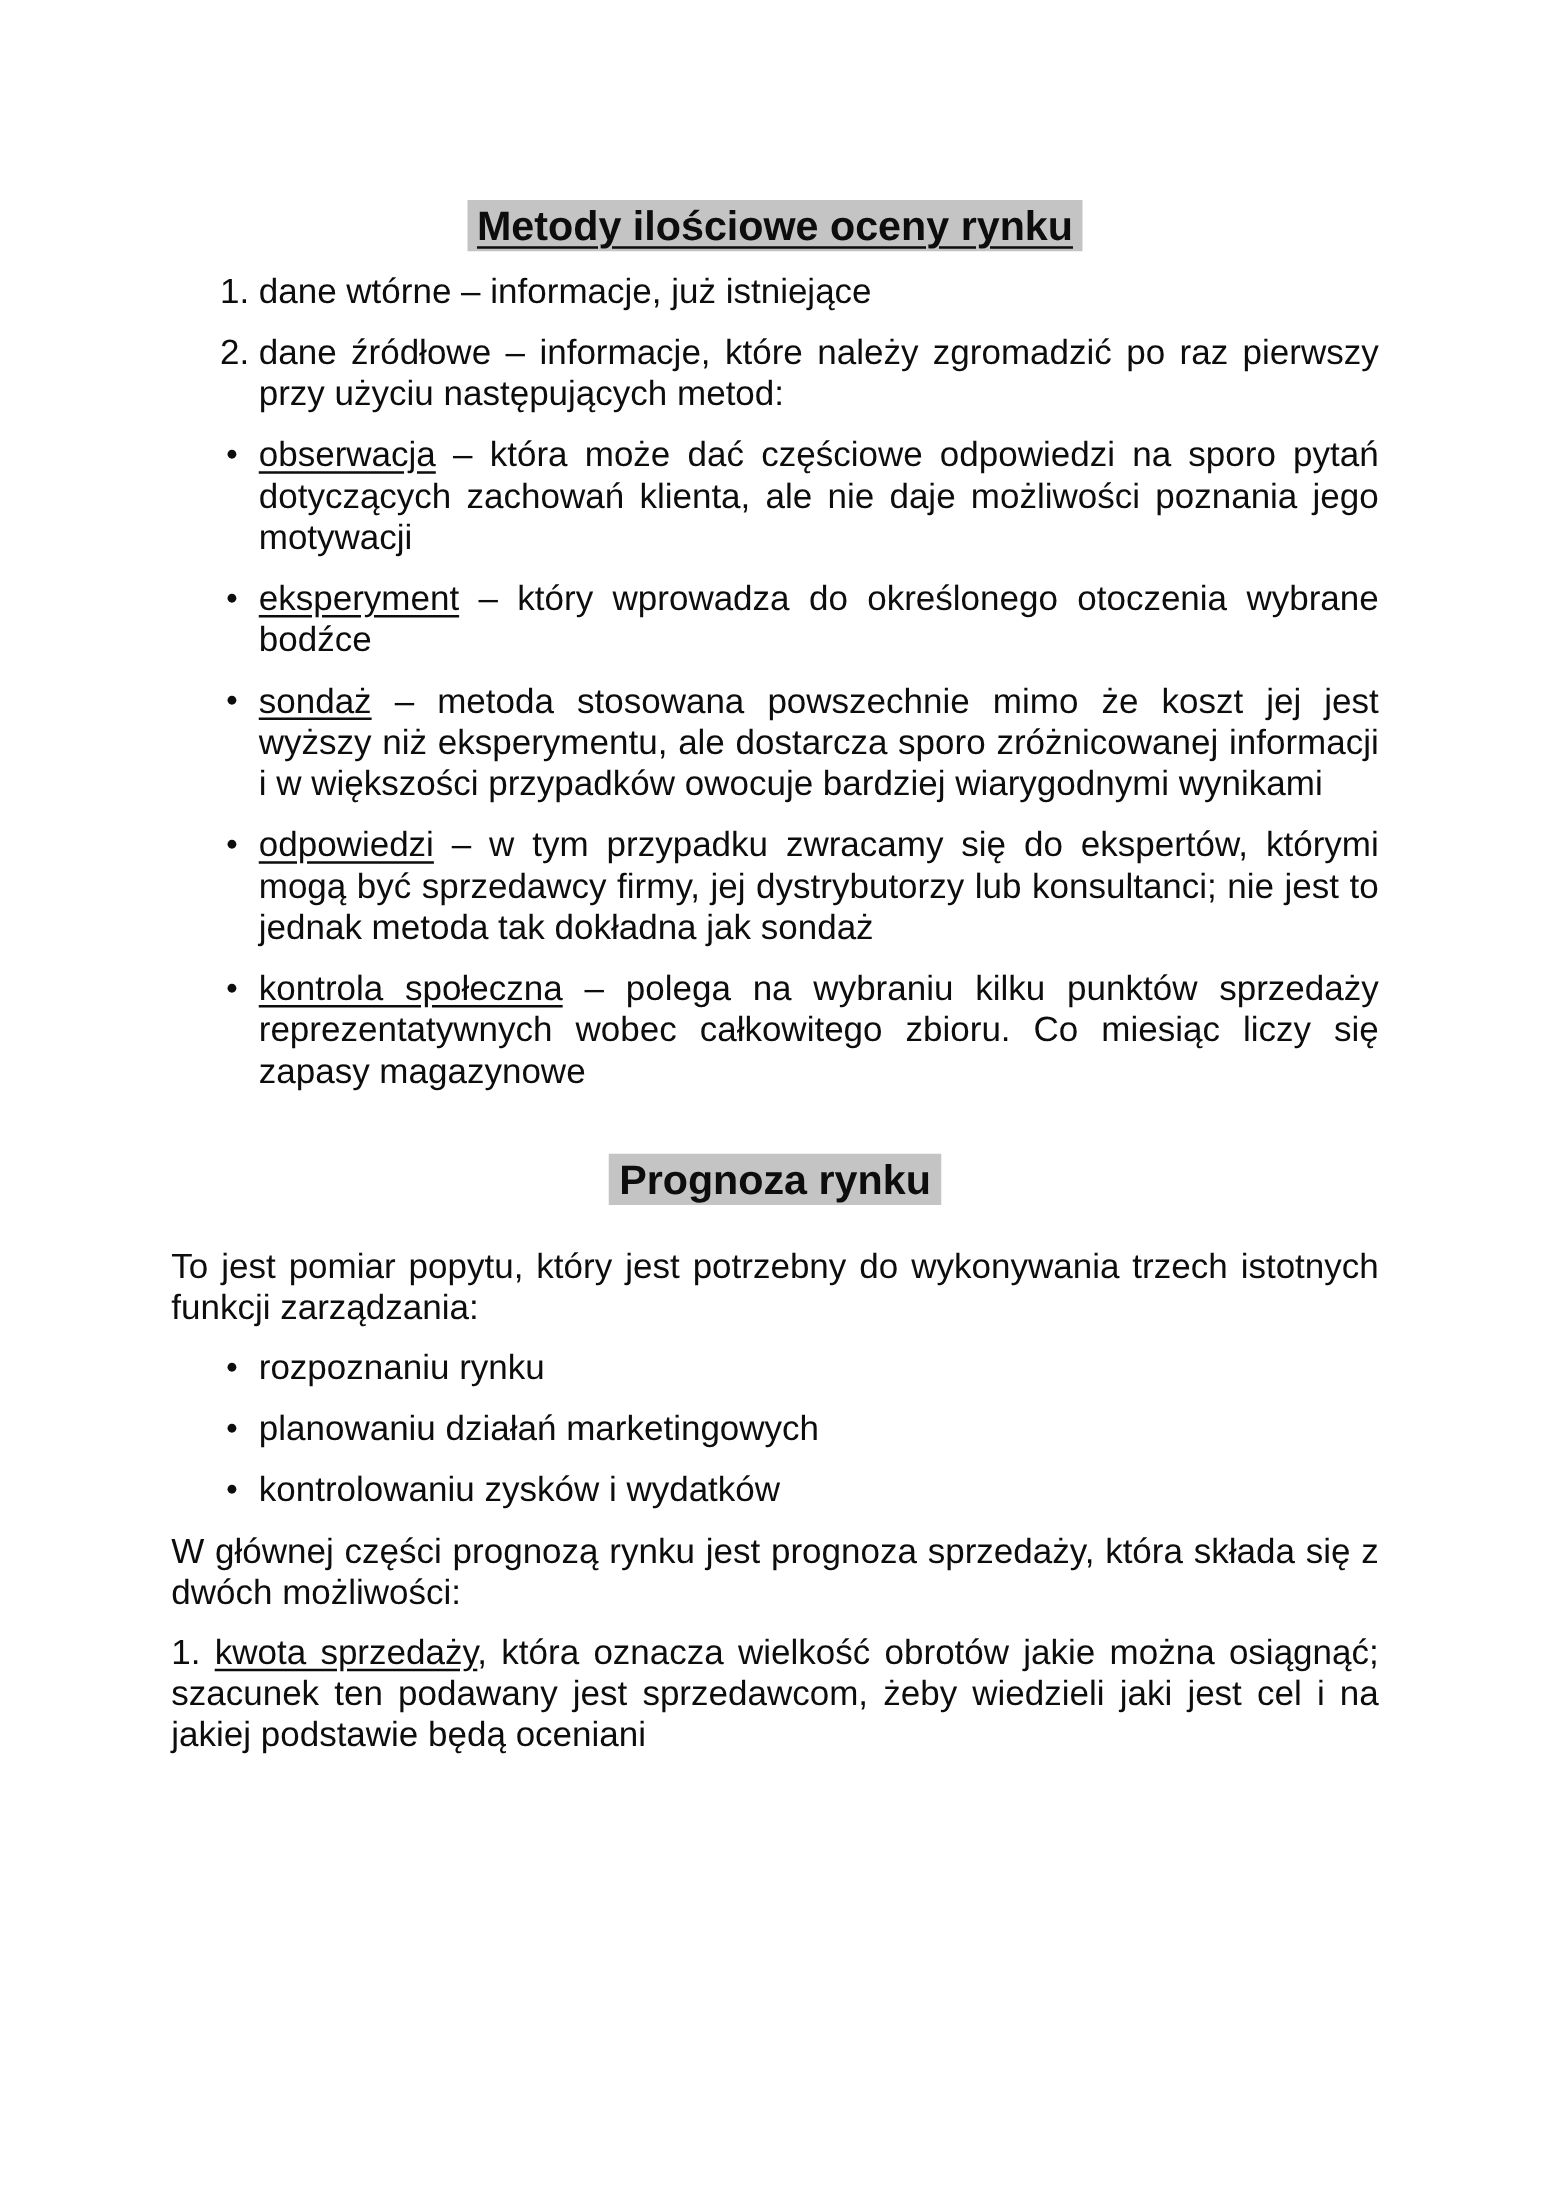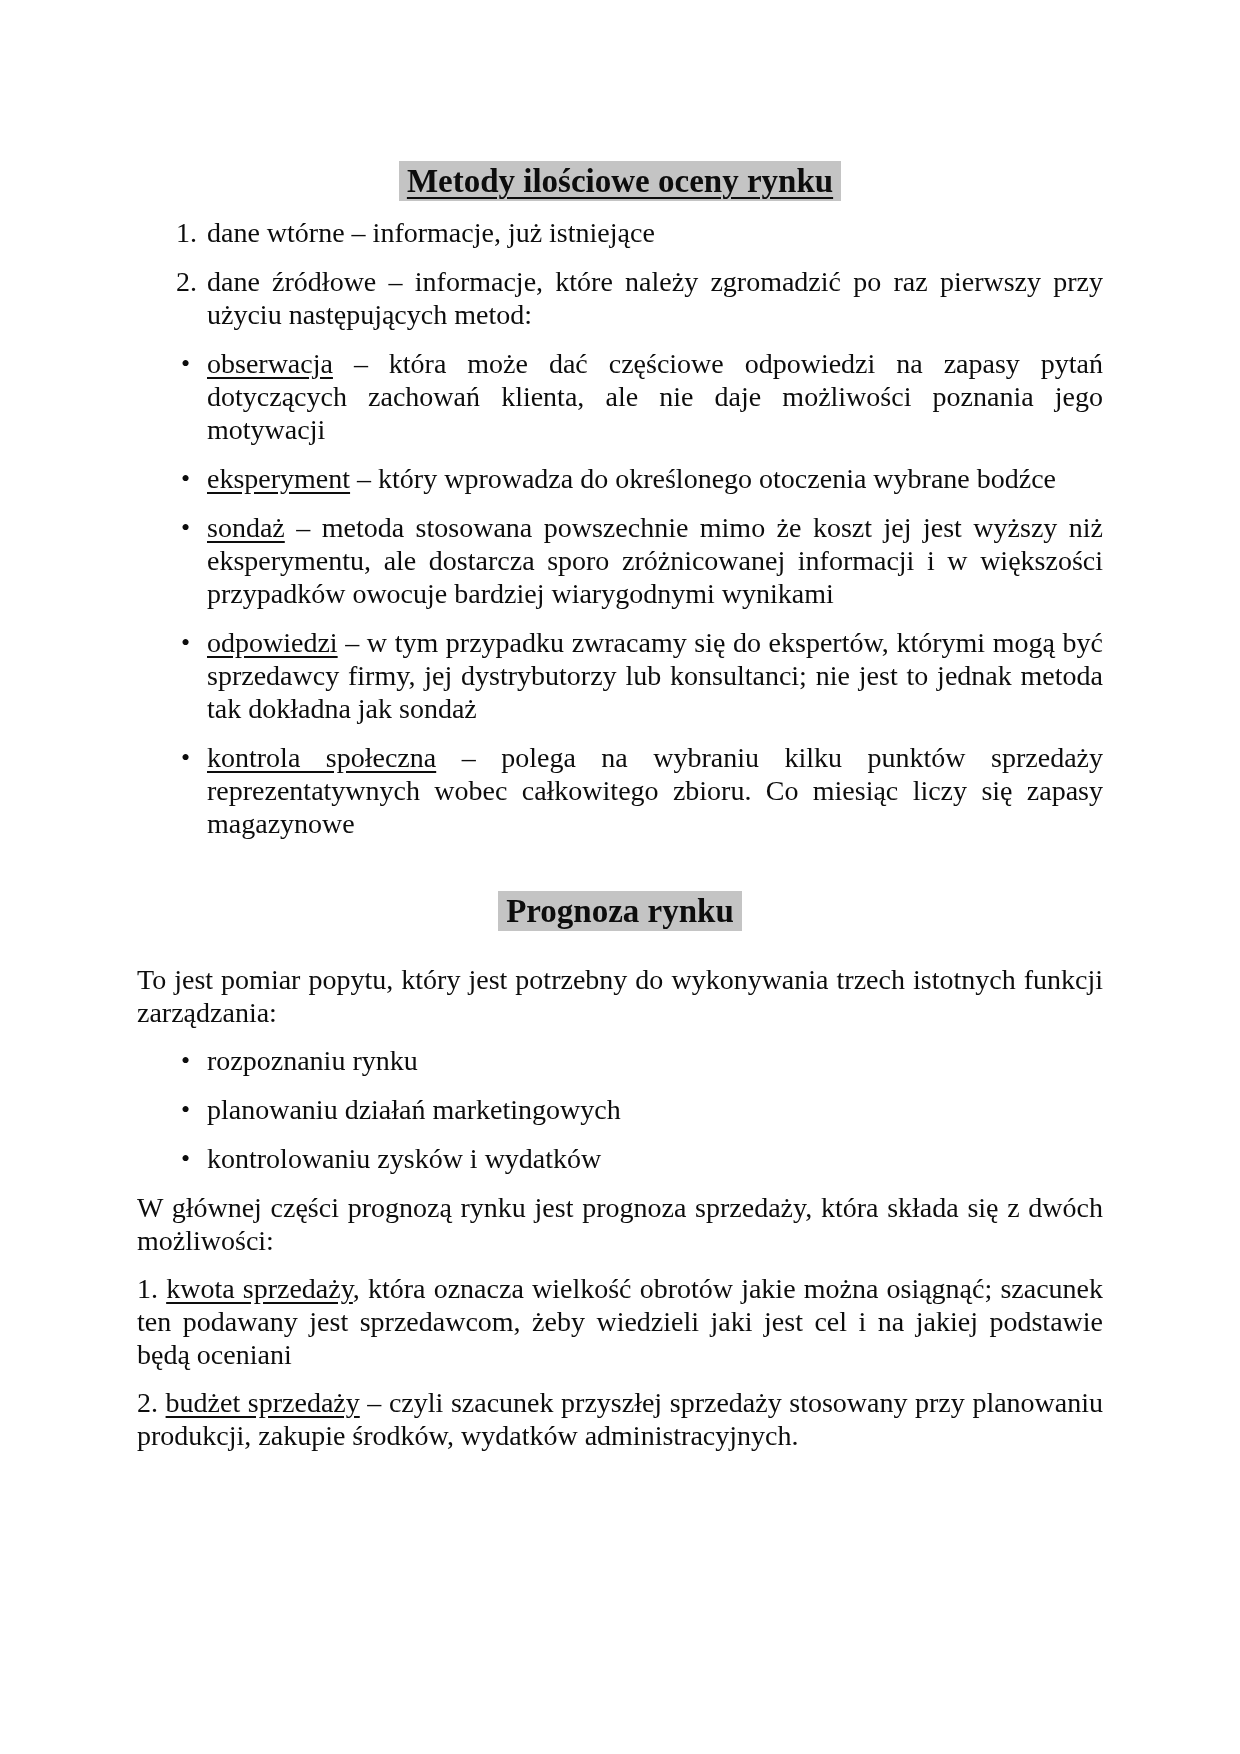--- a/index.html
+++ b/index.html
@@ -2,21 +2,21 @@
 <html><head>
 <meta charset="utf-8">
 <style>
   html, body { margin: 0; padding: 0; background: #e8e8e8; }
   .page {
     position: relative;
     width: 1240px;
     height: 1754px;
     margin: 0 auto;
     background: #ffffff;
-    font-family: Liberation Serif, serif;
+    font-family: Liberation Sans, sans-serif;
     color: #0d0d0d;
     box-sizing: border-box;
     padding: 158px 137px 0 137px;
     overflow: hidden;
   }
   .doc-heading {
     text-align: center;
     font-size: 33px;
     line-height: 46px;
     font-weight: bold;
@@ -76,21 +76,21 @@
     <span class="marker">1.</span>
     <span>dane wtórne – informacje, już istniejące</span>
   </div>
   <div class="li">
     <span class="marker">2.</span>
     <span>dane źródłowe – informacje, które należy zgromadzić po raz pierwszy przy użyciu następujących metod:</span>
   </div>
 
   <div class="li">
     <span class="marker bullet">•</span>
-    <span class="term">obserwacja</span><span> – która może dać częściowe odpowiedzi na zapasy pytań dotyczących zachowań klienta, ale nie daje możliwości poznania jego motywacji</span>
+    <span class="term">obserwacja</span><span> – która może dać częściowe odpowiedzi na sporo pytań dotyczących zachowań klienta, ale nie daje możliwości poznania jego motywacji</span>
   </div>
   <div class="li">
     <span class="marker bullet">•</span>
     <span class="term">eksperyment</span><span> – który wprowadza do określonego otoczenia wybrane bodźce</span>
   </div>
   <div class="li">
     <span class="marker bullet">•</span>
     <span class="term">sondaż</span><span> – metoda stosowana powszechnie mimo że koszt jej jest wyższy niż eksperymentu, ale dostarcza sporo zróżnicowanej informacji i w większości przypadków owocuje bardziej wiarygodnymi wynikami</span>
   </div>
   <div class="li">
@@ -120,17 +120,14 @@
     <span class="marker bullet">•</span>
     <span>kontrolowaniu zysków i wydatków</span>
   </div>
 
   <p class="para">W głównej części prognozą rynku jest prognoza sprzedaży, która składa się z dwóch możliwości:</p>
 
   <p class="para">
     <span>1. </span><span class="term">kwota sprzedaży</span><span>, która oznacza wielkość obrotów jakie można osiągnąć; szacunek ten podawany jest sprzedawcom, żeby wiedzieli jaki jest cel i na jakiej podstawie będą oceniani</span>
   </p>
 
-  <p class="para">
-    <span>2. </span><span class="term">budżet sprzedaży</span><span> – czyli szacunek przyszłej sprzedaży stosowany przy planowaniu produkcji, zakupie środków, wydatków administracyjnych.</span>
-  </p>
 
 </div>
 
 </body></html>

